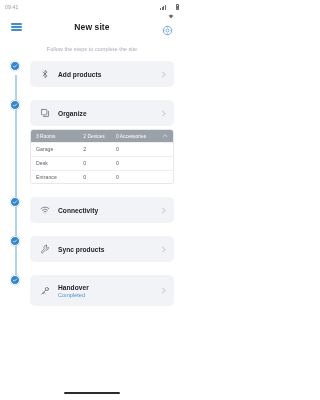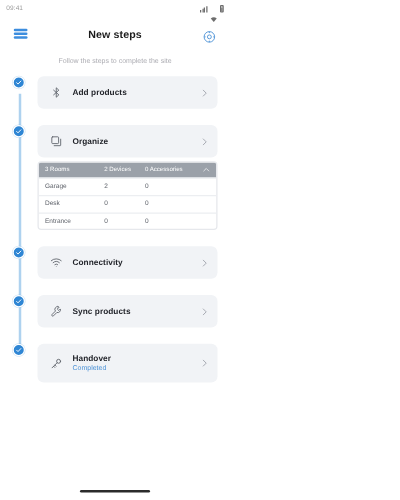--- a/index.html
+++ b/index.html
@@ -159,21 +159,21 @@
       <span class="batt"></span>
     </div>
   </div>
 
   <div class="header">
     <div class="hamburger">
       <span></span>
         <span></span>
         <span></span>
     </div>
-    <div class="page-title">New steps</div>
+    <div class="page-title">New site</div>
     <div class="gear">
       <svg viewBox="0 0 24 24" width="11" height="11" fill="none" stroke="#4e93d6" stroke-width="1.6">
         <circle cx="12" cy="12" r="9.2"></circle>
         <circle cx="12" cy="12" r="3.4"></circle>
         <path d="M12 2.8v2.6M12 18.6v2.6M2.8 12h2.6M18.6 12h2.6"></path>
       </svg>
     </div>
   </div>
 
   <div class="subtitle">Follow the steps to complete the site</div>

